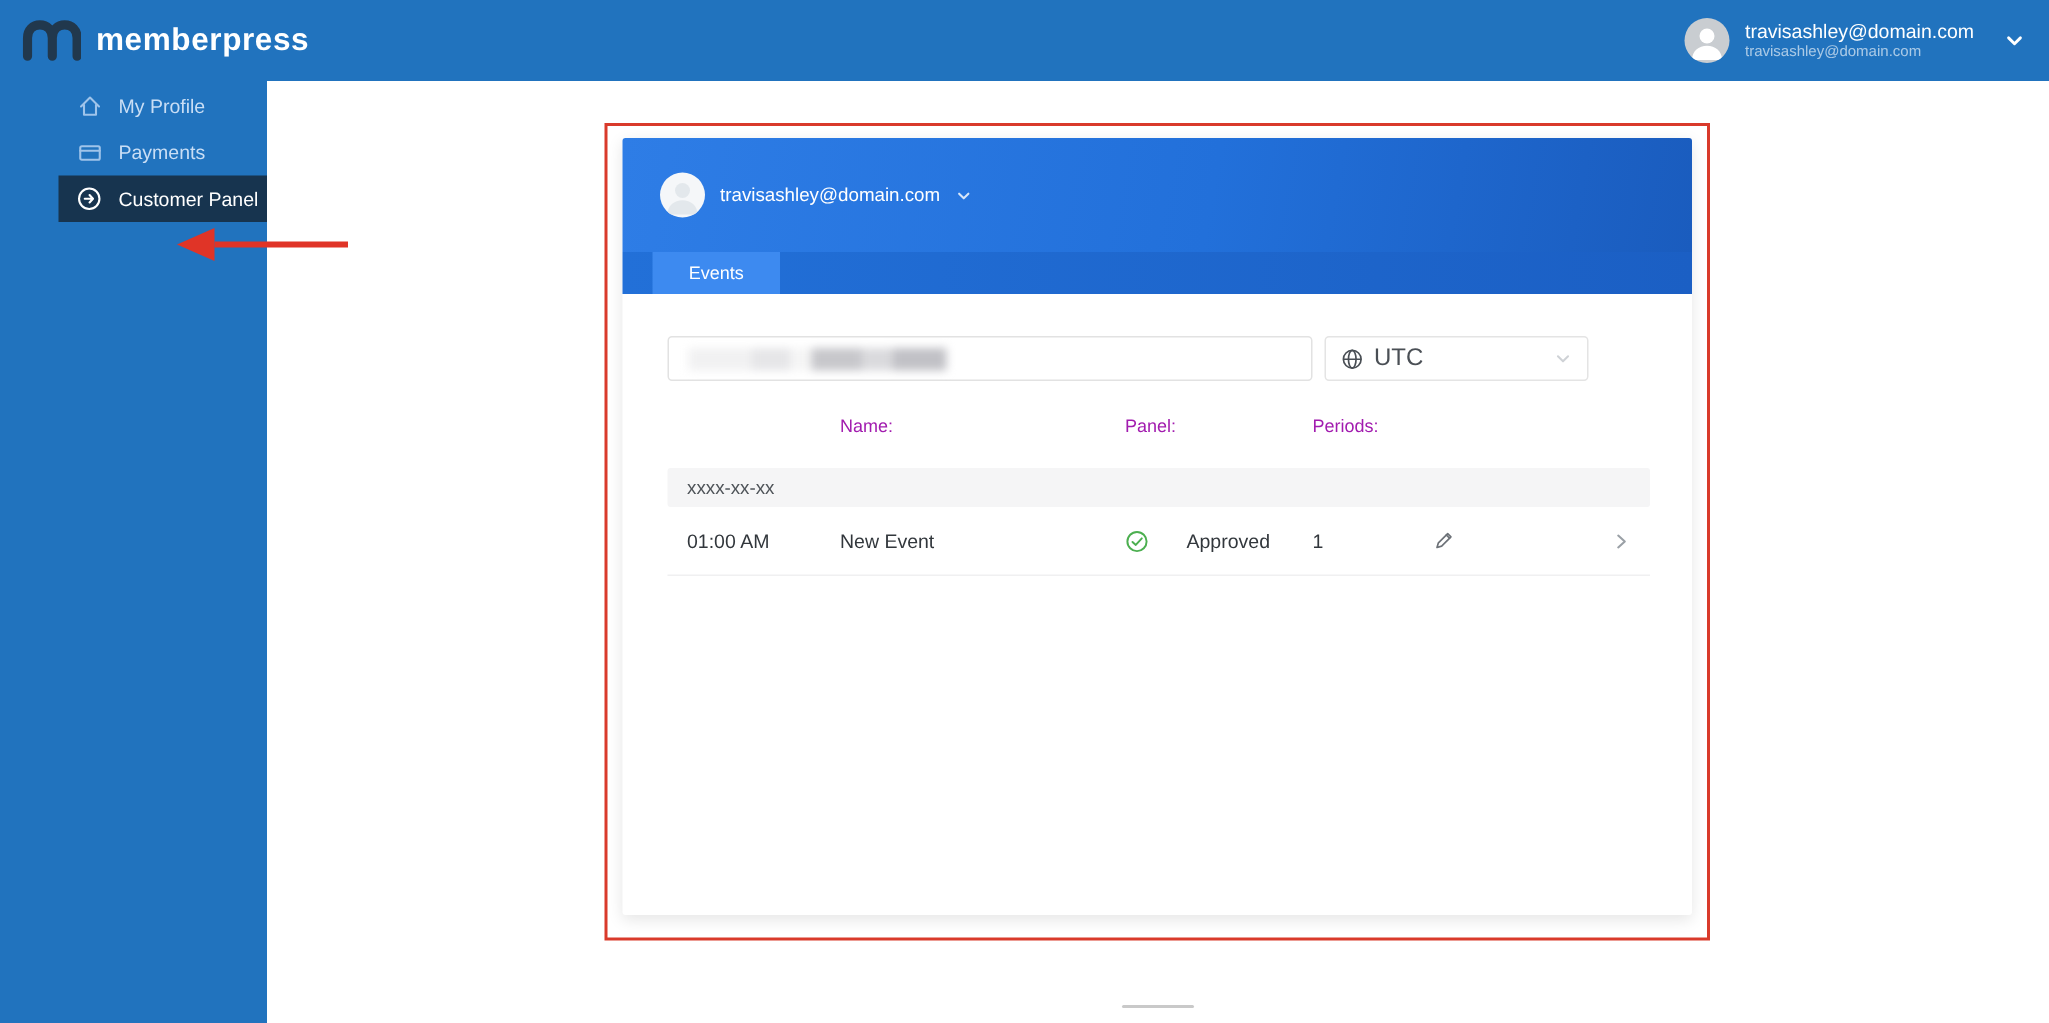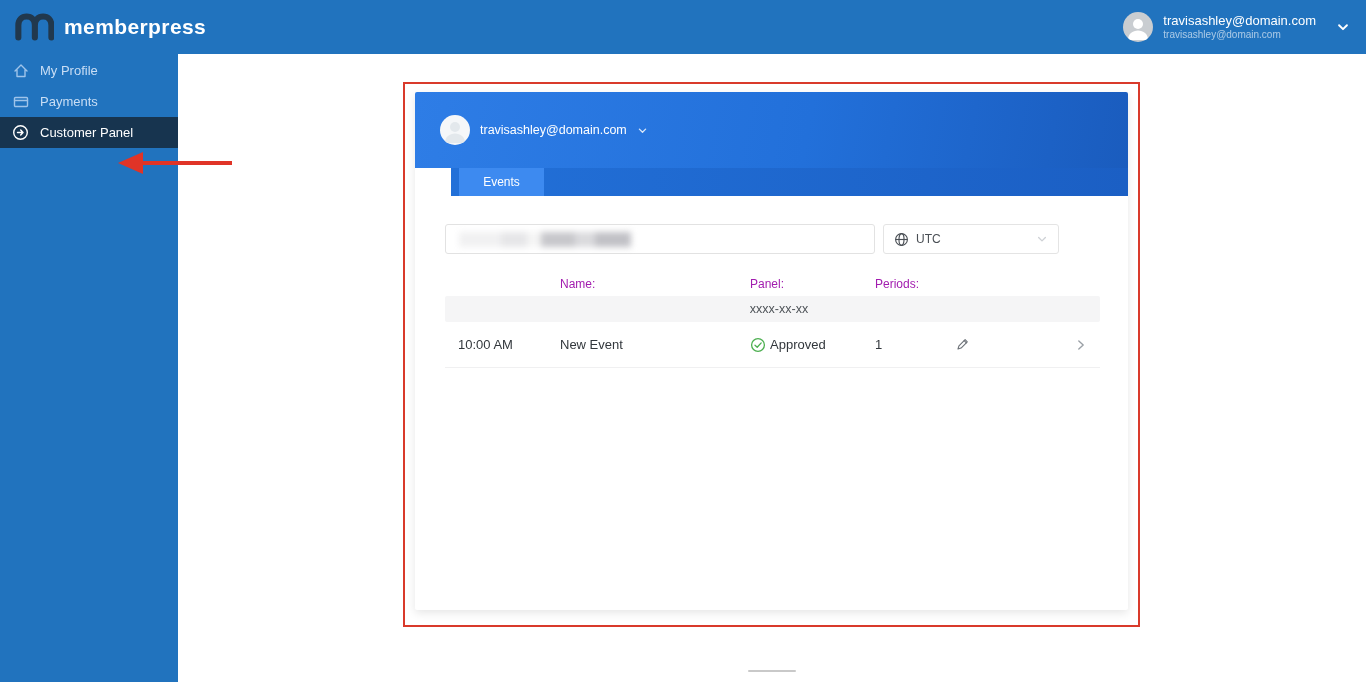--- a/index.html
+++ b/index.html
@@ -25,21 +25,21 @@
     overflow:hidden; position:relative; flex:0 0 auto;
   }
   .user-emails { display:flex; flex-direction:column; line-height:1.25; }
   .user-email { color:#ffffff; font-size:13px; }
   .user-subemail { color:rgba(255,255,255,0.62); font-size:10px; }
   .topbar-chevron { margin-left:10px; display:flex; }
 
   
   .sidebar {
     position:absolute; top:54px; left:0; width:178px; height:628px;
-    background:#2173be; padding-top:1px; z-index:4;
+    background:#2173be; padding-top:1px; z-index:4;padding-left:39px;
   }
   .side-item {
     height:31px; display:flex; align-items:center; gap:11px;
     padding-left:12px; color:#c9def5; font-size:13px; cursor:pointer;
   }
   .side-item .si { display:flex; width:17px; justify-content:center; }
   .side-item svg { stroke:#9fc4ea; }
   .side-item.active { background:#17344f; color:#ffffff; }
   .side-item.active svg { stroke:#ffffff; }
 
@@ -70,21 +70,21 @@
     position:relative;
   }
   .card-user { position:absolute; left:25px; top:23px; display:flex; align-items:center; gap:10px; cursor:pointer; }
   .card-avatar {
     width:30px; height:30px; border-radius:50%; background:#f5f7f9;
     overflow:hidden; position:relative; flex:0 0 auto;
   }
   .card-user-email { color:#ffffff; font-size:12.5px; }
   .tabbar {
     height:28px; background:linear-gradient(90deg,#2270d8,#1b5fc4);
-    display:flex; padding-left:8px;margin-left:36px;
+    display:flex; padding-left:20px;
   }
   .tab {
     min-width:85px; display:flex; align-items:center; justify-content:center;
     color:#ffffff; font-size:12px; cursor:pointer;
   }
   .tab.active { background:#3d8af0; }
 
   .card-body { padding:28px 28px 0 30px; }
 
   
@@ -97,41 +97,41 @@
   .redact span { display:block; height:100%; }
   .r1 { width:42px; background:#f1f1f2; }
   .r2 { width:26px; background:#e6e6e8; }
   .r3 { width:14px; background:#f5f5f5; }
   .r4 { width:34px; background:#c7c7cb; }
   .r5 { width:20px; background:#dadadd; }
   .r6 { width:36px; background:#c1c1c6; }
   .tz-select {
     width:176px; height:30px; border:1px solid #e4e4e4; border-radius:3px;
     display:flex; align-items:center; gap:7px; padding:0 10px;
-    color:#4a4f55; font-size:12px; cursor:pointer; background:#fff;
+    color:#4a4f55; font-size:16px; cursor:pointer; background:#fff;
   }
   .tz-chevron { margin-left:auto; display:flex; }
 
   
   .thead {
     display:grid; grid-template-columns:115px 190px 125px 80px 60px 1fr;
     font-size:12px; color:#a21caf; height:24px; align-items:center; margin-top:2px;
   }
   .group-row {
     height:26px; background:#f5f5f6; display:flex; align-items:center;
     padding-left:13px; font-size:12.5px; color:#4f5459; border-radius:2px;
-    margin-top:0; cursor:default;justify-content:center;
+    margin-top:16px; cursor:default;
   }
   .event-row {
     display:grid; grid-template-columns:115px 190px 125px 80px 60px 1fr;
     height:46px; align-items:center; font-size:13px; color:#32373c;
     border-bottom:1px solid #f0f0f1; cursor:pointer;
   }
   .cell-time { padding-left:13px; }
-  .cell-status { display:flex; align-items:center; gap:4px; }
+  .cell-status { display:flex; align-items:center; gap:25px; }
   .cell-edit { display:flex; }
   .cell-edit svg { cursor:pointer; }
   .cell-chevron { display:flex; justify-content:flex-end; padding-right:12px; }
 
   .page-divider {
     position:absolute; left:748px; top:670px; width:48px; height:2px;
     background:#c9c9c9; border-radius:1px; z-index:2;
   }
 </style>
 </head>
@@ -266,21 +266,21 @@
       <span>Periods:</span>
       <span></span>
         <span></span>
     </div>
 
     <div class="group-row">
       <span>xxxx-xx-xx</span>
     </div>
 
     <div class="event-row">
-      <span class="cell-time">10:00 AM</span>
+      <span class="cell-time">01:00 AM</span>
       <span class="cell-name">New Event</span>
       <span class="cell-status">
         <span style="display:flex;">
           <svg width="16" height="16" viewBox="0 0 16 16" fill="none" stroke="#4caf50" stroke-width="1.3" stroke-linecap="round" stroke-linejoin="round">
             <circle cx="8" cy="8" r="6.4"></circle>
             <polyline points="5,8.3 7.2,10.3 11.2,5.9"></polyline>
           </svg>
         </span>
         <span>Approved</span>
       </span>

